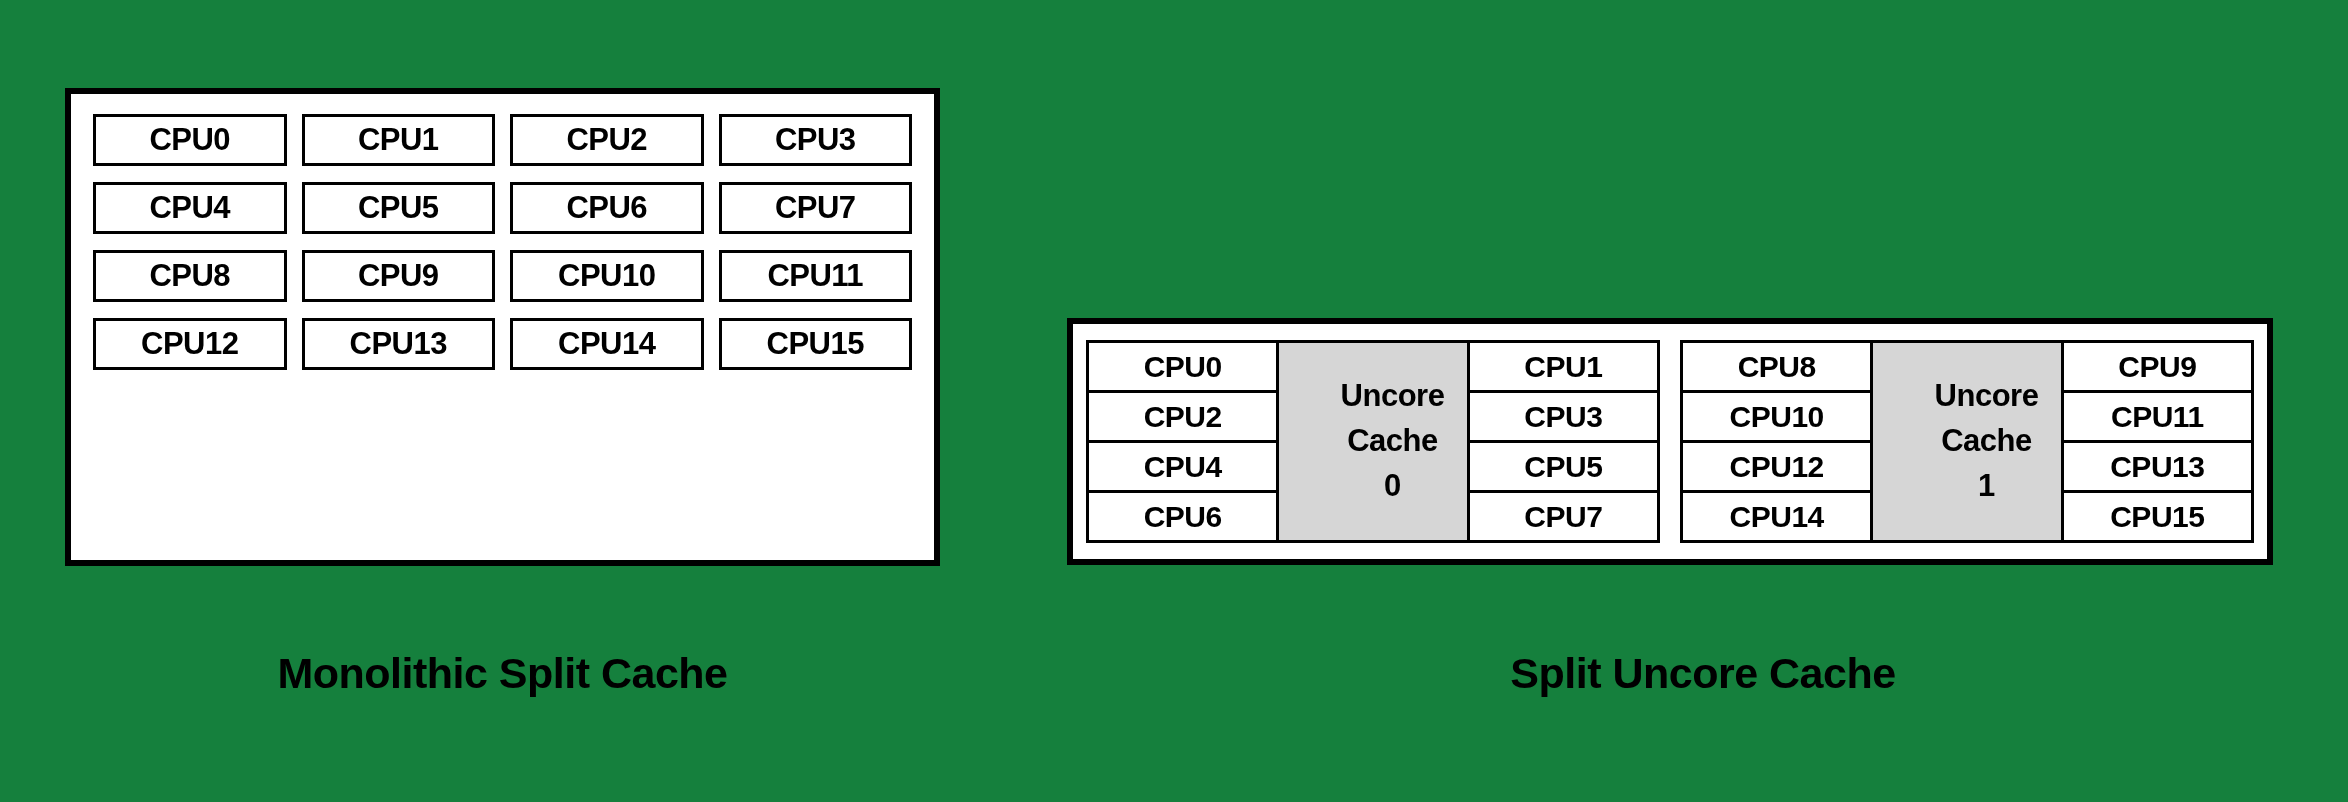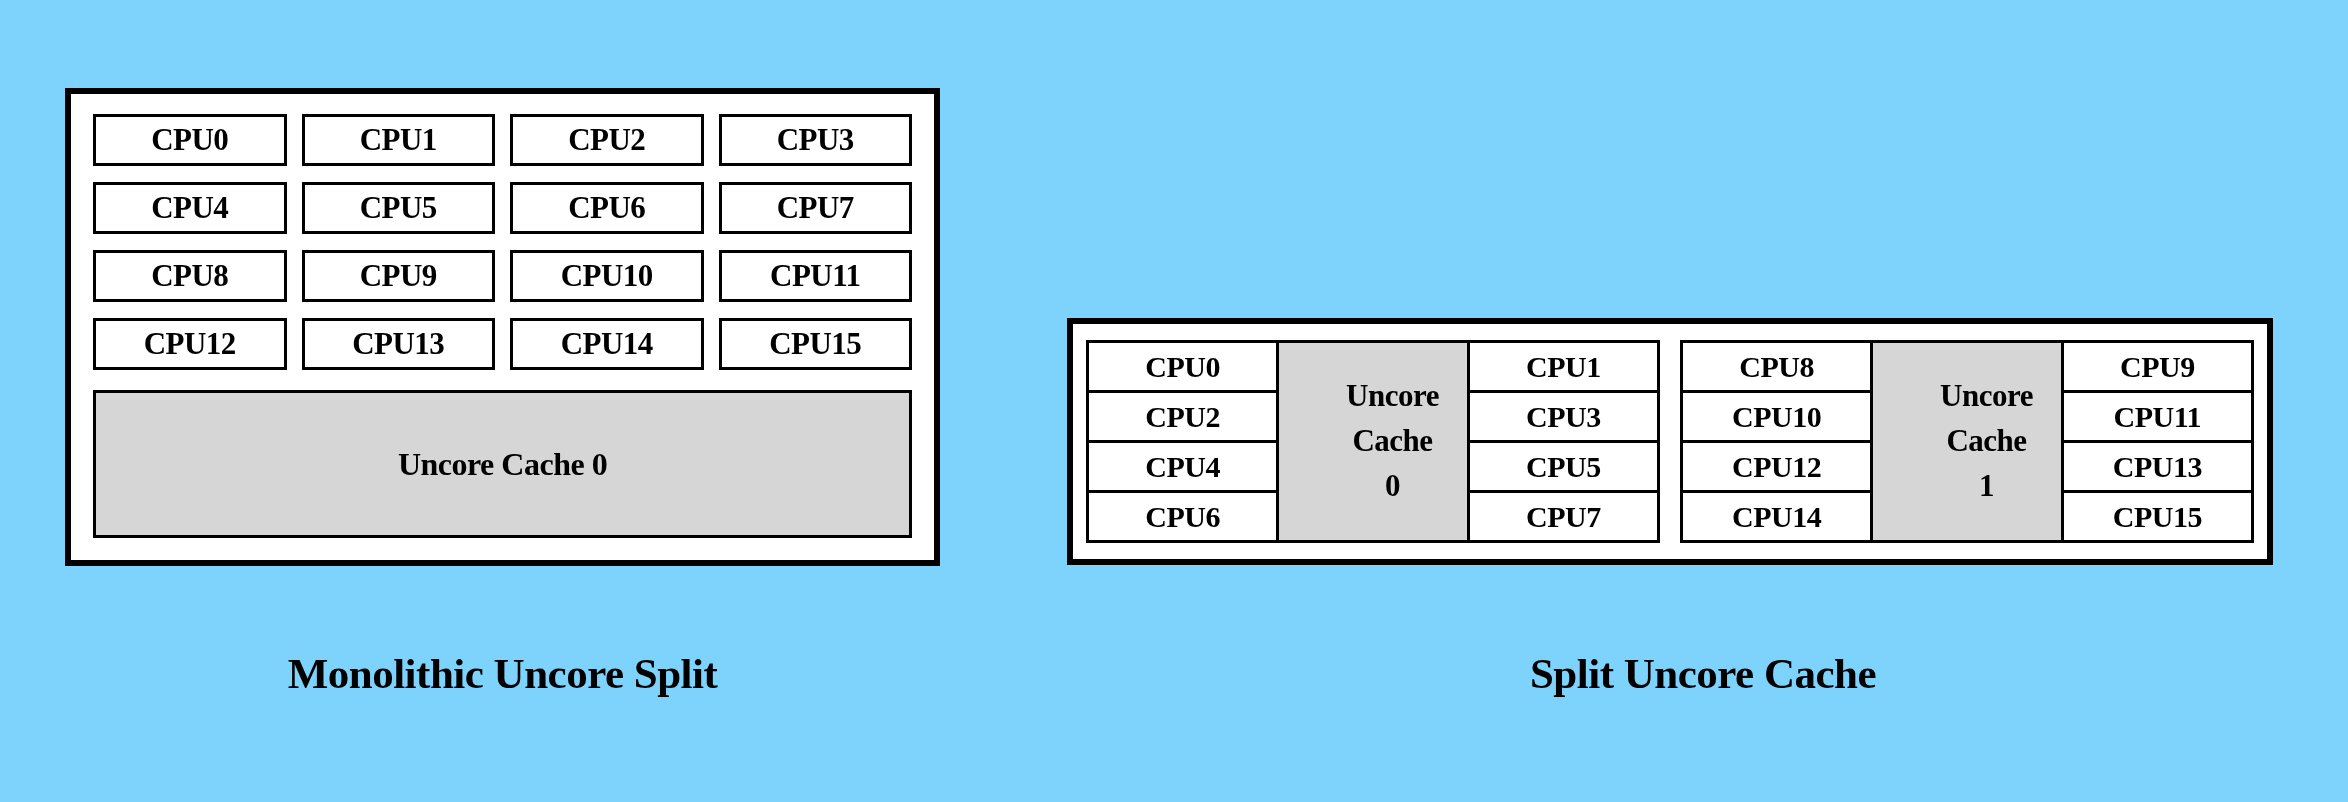--- a/index.html
+++ b/index.html
@@ -4,22 +4,22 @@
 <style>
   html, body {
     margin: 0;
     padding: 0;
     background: #ffffff;
   }
   .canvas {
     position: relative;
     width: 2348px;
     height: 802px;
-    background: #7dd3fc;
-    font-family: Liberation Serif, serif;
+    background: #15803d;
+    font-family: Liberation Sans, sans-serif;
     color: #000000;
     overflow: hidden;
   }
 
   
   .mono-box {
     position: absolute;
     left: 65px;
     top: 88px;
     width: 875px;
@@ -146,21 +146,20 @@
       <div class="cpu-cell">CPU7</div>
       <div class="cpu-cell">CPU8</div>
       <div class="cpu-cell">CPU9</div>
       <div class="cpu-cell">CPU10</div>
       <div class="cpu-cell">CPU11</div>
       <div class="cpu-cell">CPU12</div>
       <div class="cpu-cell">CPU13</div>
       <div class="cpu-cell">CPU14</div>
       <div class="cpu-cell">CPU15</div>
     </div>
-    <div class="uncore-mono">Uncore Cache 0</div>
   </div>
 
   <div class="split-box">
 
     <div class="cluster">
       <div class="cell col-left">CPU0</div>
       <div class="uncore-split">
         <span>Uncore</span>
         <span>Cache</span>
         <span>0</span>
@@ -185,16 +184,16 @@
       <div class="cell col-left">CPU10</div>
       <div class="cell col-right">CPU11</div>
       <div class="cell col-left">CPU12</div>
       <div class="cell col-right">CPU13</div>
       <div class="cell col-left">CPU14</div>
       <div class="cell col-right">CPU15</div>
     </div>
 
   </div>
 
-  <div class="caption caption-mono">Monolithic Uncore Split</div>
+  <div class="caption caption-mono">Monolithic Split Cache</div>
   <div class="caption caption-split">Split Uncore Cache</div>
 
 </div>
 
 </body></html>

